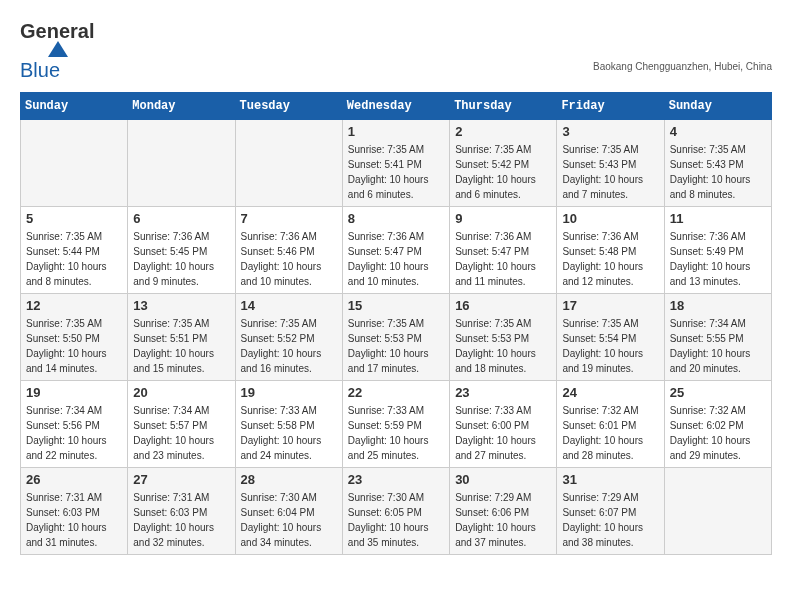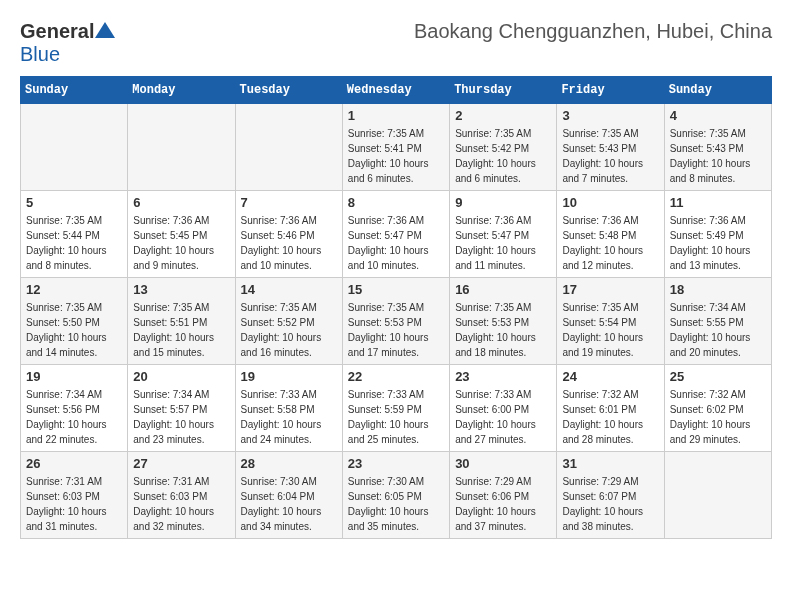--- a/index.html
+++ b/index.html
@@ -23,22 +23,23 @@
     }
     .title-block {
       text-align: right;
     }
     .calendar-title {
       font-size: 36px;
       font-weight: normal;
       color: #333;
     }
     .calendar-subtitle {
-      font-size: 20px;
+      font-size: 10px;
       color: #555;
+      margin-top: 41px;
     }
     .calendar {
       width: 100%;
       border-collapse: collapse;
       font-size: 11px;
     }
     .calendar thead th {
       background-color: #1a5fa8;
       color: #fff;
       padding: 6px 4px;
@@ -72,20 +73,21 @@
       font-size: 10px;
       color: #333;
       line-height: 1.5;
     }
     .empty-cell {
       background-color: inherit;
     }
     .logo-wrapper {
       display: flex;
       align-items: center;
+      flex-direction: column;
     }
     .logo-general {
       font-size: 20px;
       font-weight: bold;
       color: #333;
     }
     .logo-blue-text {
       font-size: 20px;
       font-weight: normal;
       color: #1a5fa8;

